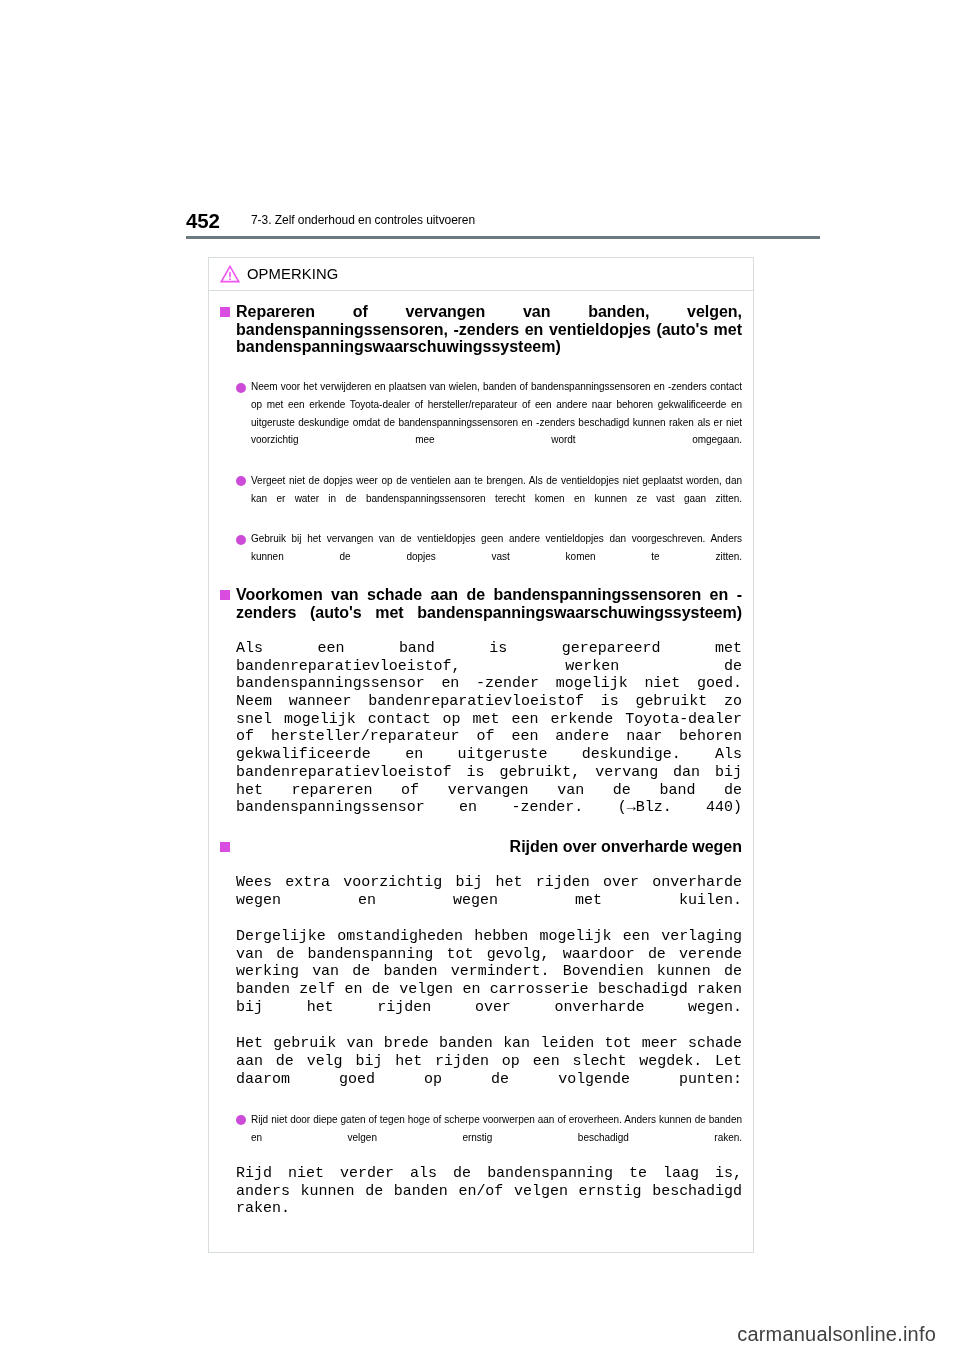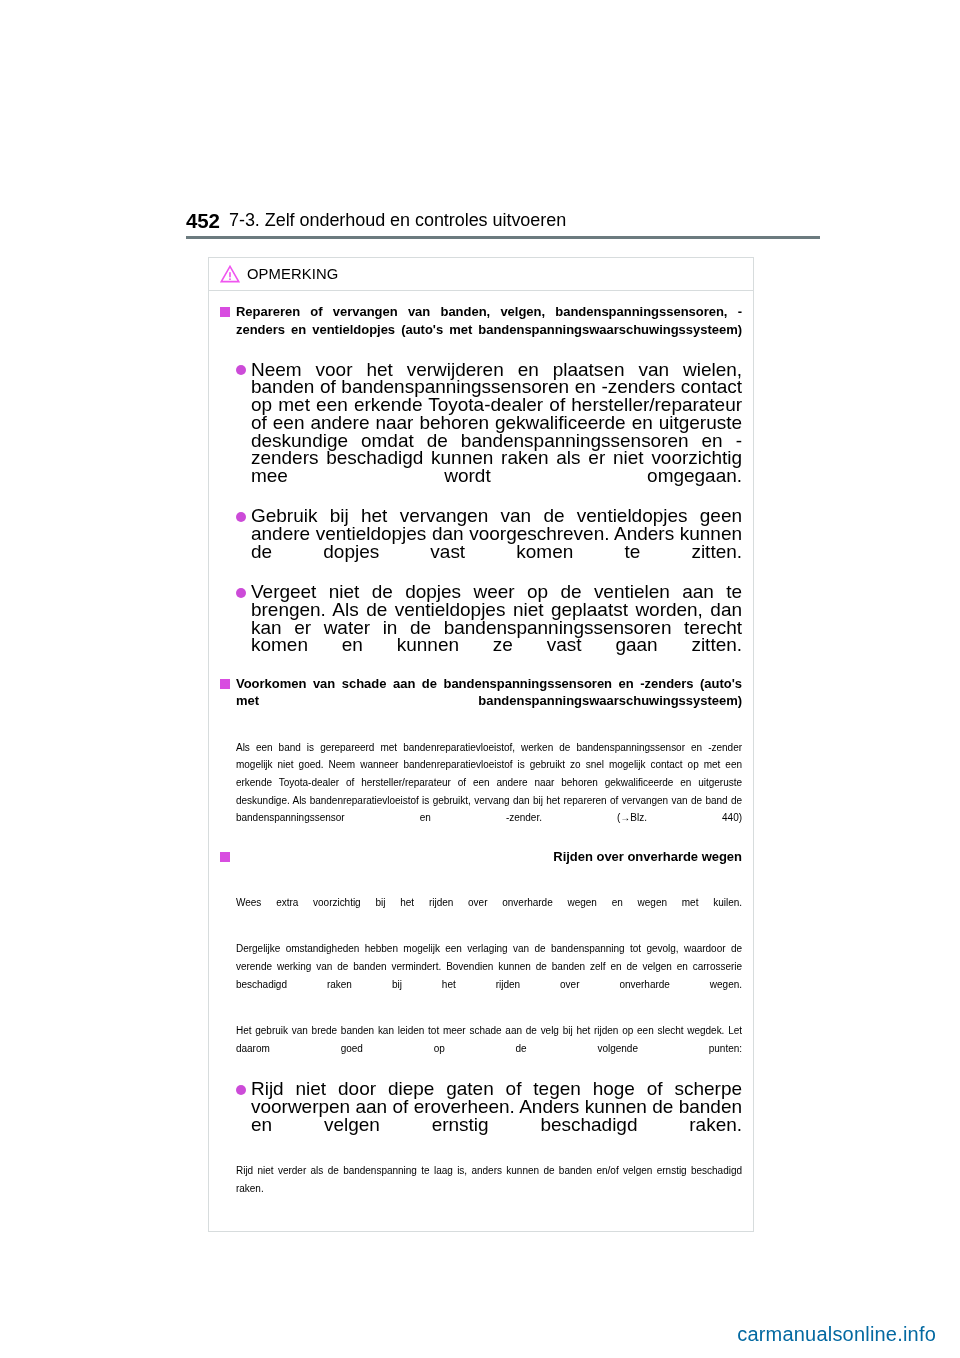--- a/index.html
+++ b/index.html
@@ -36,23 +36,23 @@
     position: absolute;
     left: 0;
     top: 2px;
     font-size: 20.5px;
     font-weight: bold;
     letter-spacing: -0.2px;
     line-height: 26px;
   }
   .header .crumb {
     position: absolute;
-    left: 43px;
+    left: 65px;
     top: 2px;
-    font-size: 18px;
+    font-size: 12px;
     line-height: 24px;
     letter-spacing: -0.05px;
     white-space: nowrap;
   }
   .header-rule {
     position: absolute;
     left: 186px;
     top: 236px;
     width: 634px;
     height: 3px;
@@ -90,53 +90,54 @@
     margin-left: 7px;
     letter-spacing: 0.1px;
   }
   .notice-body {
     padding: 9px 11px 16px 11px;
   }
 
   .sq-head {
     position: relative;
     padding-left: 16px;
-    font-size: 13px;
+    font-size: 16px;
     font-weight: bold;
     line-height: 17.6px;
     text-align: justify;
     text-justify: inter-word;
     letter-spacing: -0.02px;
     margin-top: 3px;
   }
   .sq-head.nojust { text-align: right; }
   .sq-head::before {
     content: "";
     position: absolute;
     left: 0px;
     top: 4px;
     width: 10px;
     height: 10px;
     background: #d84de0;
   }
 
   .para {
     padding-left: 16px;
-    font-size: 10px;
+    font-size: 15px;
     line-height: 17.7px;
     text-align: justify;
     text-justify: inter-word;
     letter-spacing: -0.02px;
-    margin-top: 11px;
+    margin-top: 1px;
+    font-family: Liberation Mono, monospace;
   }
 
   .dot-item {
     position: relative;
     padding-left: 31px;
-    font-size: 19px;
+    font-size: 10px;
     line-height: 17.7px;
     text-align: justify;
     text-justify: inter-word;
     letter-spacing: -0.02px;
     margin-top: 5px;
   }
   .dot-item::before {
     content: "";
     position: absolute;
     left: 16px;
@@ -153,21 +154,21 @@
     display: inline-block;
     width: 100%;
   }
 
   
   .watermark {
     position: absolute;
     right: 24px;
     bottom: 12px;
     font-size: 20px;
-    color: #0369a1;
+    color: #404040;
     letter-spacing: 0.2px;
     font-family: "Liberation Sans", sans-serif;
   }
 </style>
 </head>
 <body>
 
 <div class="page">
 
   <div class="header">
@@ -184,22 +185,22 @@
         <rect x="9.2" y="13.4" width="1.6" height="1.6" fill="#ef55ef"></rect>
       </svg>
       <div class="notice-title">OPMERKING</div>
     </div>
 
     <div class="notice-body">
 
       <div class="sq-head">Repareren of vervangen van banden, velgen, bandenspanningssensoren, -zenders en ventieldopjes (auto's met bandenspanningswaarschuwingssysteem)</div>
 
       <div class="dot-item">Neem voor het verwijderen en plaatsen van wielen, banden of bandenspanningssensoren en -zenders contact op met een erkende Toyota-dealer of hersteller/reparateur of een andere naar behoren gekwalificeerde en uitgeruste deskundige omdat de bandenspanningssensoren en -zenders beschadigd kunnen raken als er niet voorzichtig mee wordt omgegaan.</div>
+      <div class="dot-item">Vergeet niet de dopjes weer op de ventielen aan te brengen. Als de ventieldopjes niet geplaatst worden, dan kan er water in de bandenspanningssensoren terecht komen en kunnen ze vast gaan zitten.</div>
       <div class="dot-item">Gebruik bij het vervangen van de ventieldopjes geen andere ventieldopjes dan voorgeschreven. Anders kunnen de dopjes vast komen te zitten.</div>
-      <div class="dot-item">Vergeet niet de dopjes weer op de ventielen aan te brengen. Als de ventieldopjes niet geplaatst worden, dan kan er water in de bandenspanningssensoren terecht komen en kunnen ze vast gaan zitten.</div>
 
       <div class="sq-head">Voorkomen van schade aan de bandenspanningssensoren en -zenders (auto's met bandenspanningswaarschuwingssysteem)</div>
       <div class="para">Als een band is gerepareerd met bandenreparatievloeistof, werken de bandenspanningssensor en -zender mogelijk niet goed. Neem wanneer bandenreparatievloeistof is gebruikt zo snel mogelijk contact op met een erkende Toyota-dealer of hersteller/reparateur of een andere naar behoren gekwalificeerde en uitgeruste deskundige. Als bandenreparatievloeistof is gebruikt, vervang dan bij het repareren of vervangen van de band de bandenspanningssensor en -zender. (→Blz. 440)</div>
 
       <div class="sq-head nojust">Rijden over onverharde wegen</div>
       <div class="para">Wees extra voorzichtig bij het rijden over onverharde wegen en wegen met kuilen.</div>
       <div class="para">Dergelijke omstandigheden hebben mogelijk een verlaging van de bandenspanning tot gevolg, waardoor de verende werking van de banden vermindert. Bovendien kunnen de banden zelf en de velgen en carrosserie beschadigd raken bij het rijden over onverharde wegen.</div>
 
       <div class="para">Het gebruik van brede banden kan leiden tot meer schade aan de velg bij het rijden op een slecht wegdek. Let daarom goed op de volgende punten:</div>
 

